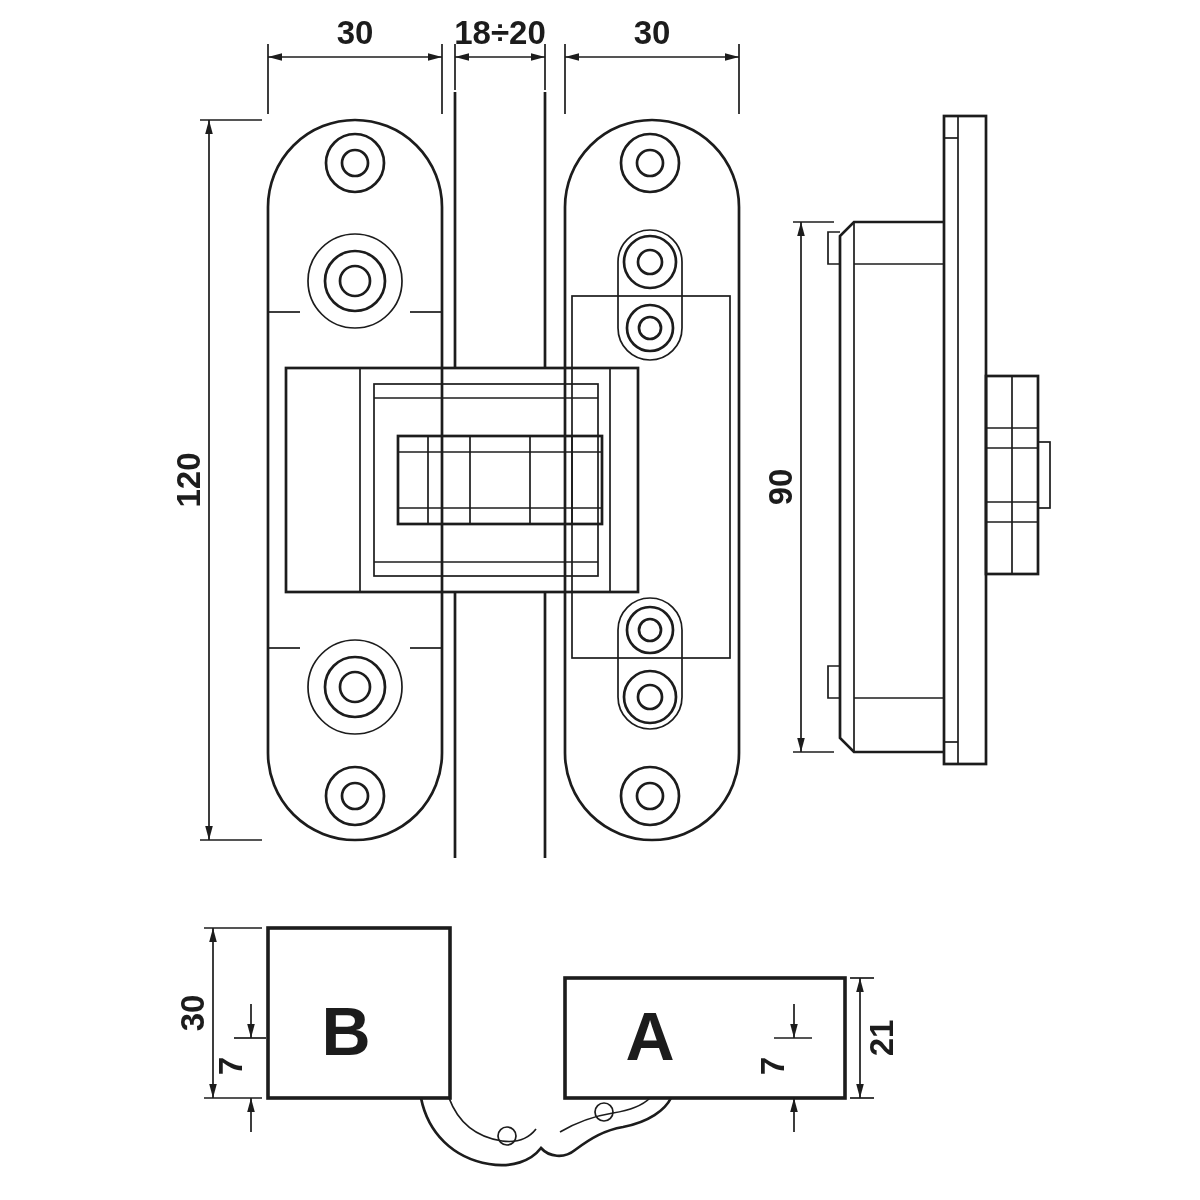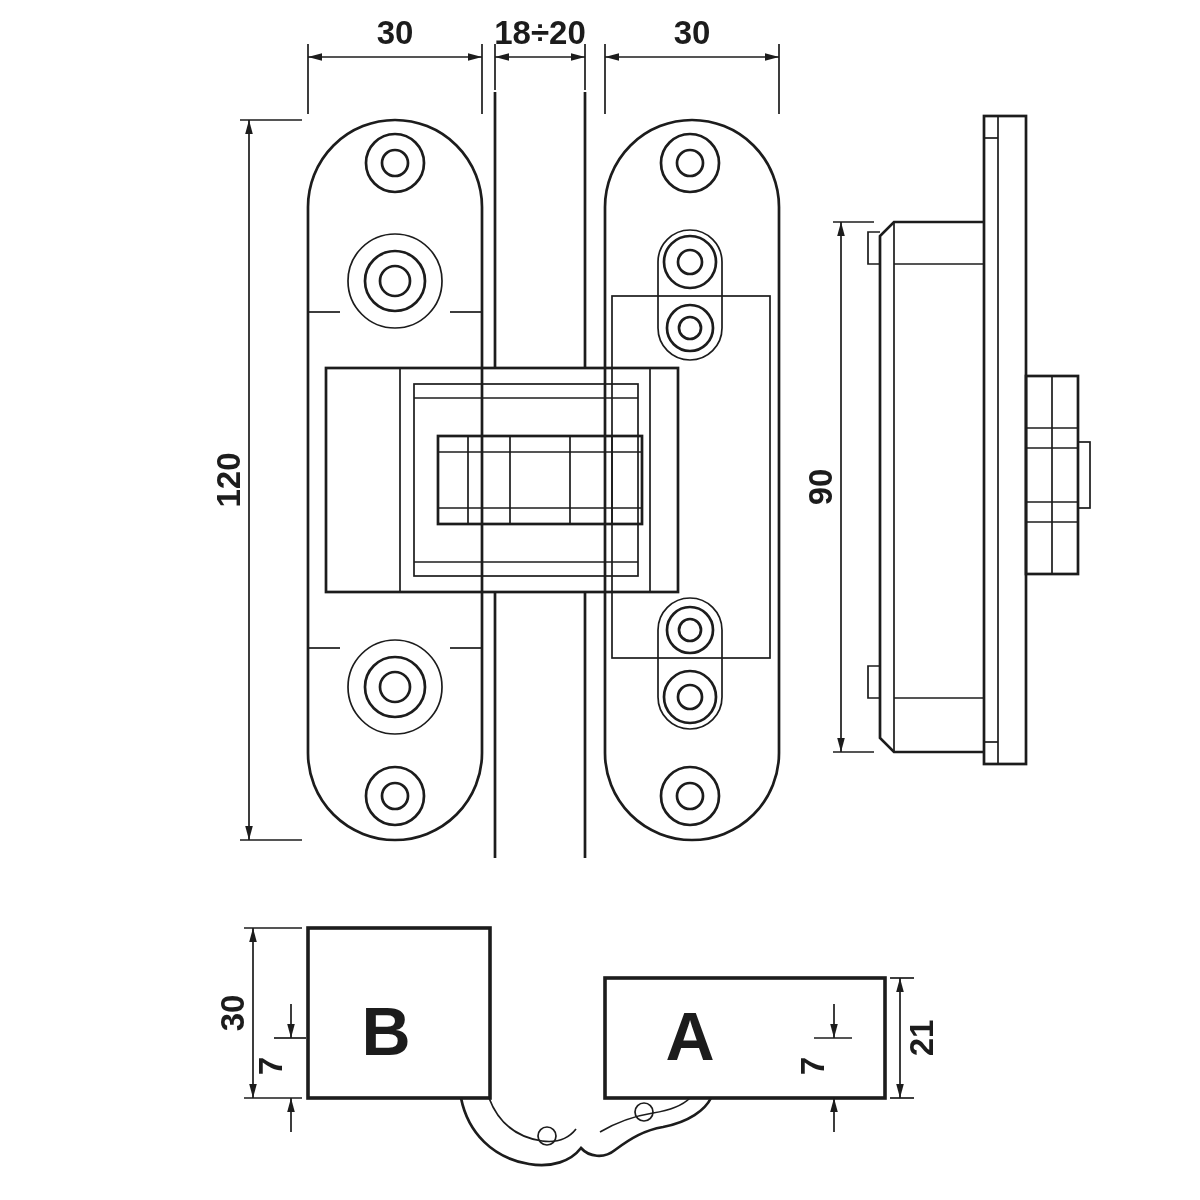--- a/index.html
+++ b/index.html
@@ -1,16 +1,16 @@
 <!DOCTYPE html>
 <html><head>
 <meta charset="utf-8">
 <style>
   html,body{margin:0;padding:0;background:#ffffff;}
-  .canvas{position:relative;width:1052px;height:1200px;background:#ffffff;overflow:hidden;padding-left:40px;}
+  .canvas{position:relative;width:1052px;height:1200px;background:#ffffff;overflow:hidden;}
   svg{display:block;}
   .ln{stroke:#1c1c1c;fill:none;stroke-linecap:butt;stroke-linejoin:miter;}
   .w1{stroke-width:1.7;}
   .w2{stroke-width:2.7;}
   .w3{stroke-width:3.6;}
   text.dim{font-family:"Liberation Sans",sans-serif;font-weight:bold;font-size:33px;fill:#1c1c1c;stroke:none;text-anchor:middle;}
   text.big{font-family:"Liberation Sans",sans-serif;font-weight:bold;font-size:68px;fill:#1c1c1c;stroke:none;text-anchor:middle;}
 </style>
 </head>
 <body>

